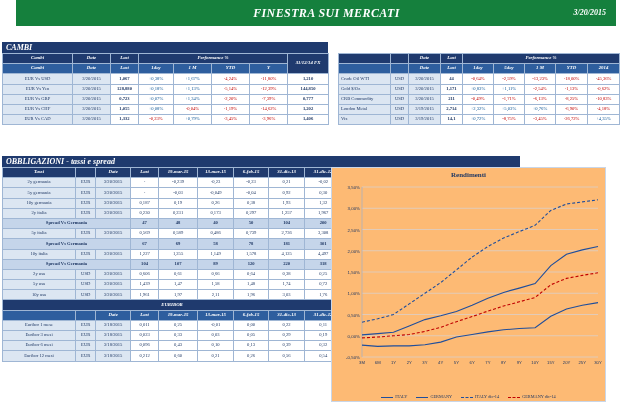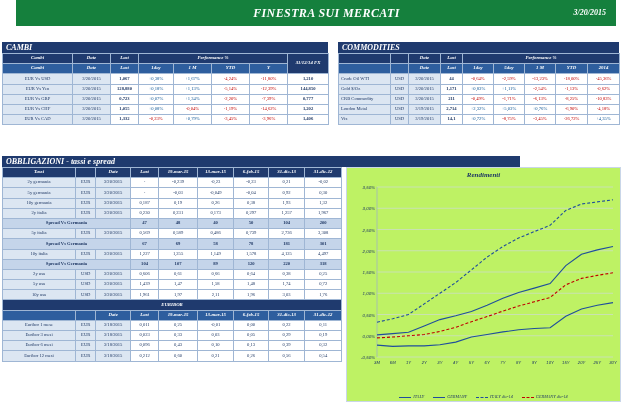--- a/index.html
+++ b/index.html
@@ -68,22 +68,22 @@
 
   
   #cambi-title{left:2px;top:42px;width:326px;height:11px;font-size:8px;}
   #cambi-table{position:absolute;left:2px;top:53px;width:326px;}
   #comm-title{left:338px;top:42px;width:281px;height:11px;font-size:8px;}
   #comm-table{position:absolute;left:338px;top:53px;width:281px;}
 
   #obbl-title{left:2px;top:156px;width:518px;height:11px;font-size:8px;}
   #obbl-table{position:absolute;left:2px;top:167px;width:340px;}
 
-  #chart-wrap{position:absolute;left:346px;top:167px;width:273px;height:233px;
-     background:#bef264;border:1px solid #c9d6e8;font-style:italic;}
+  #chart-wrap{position:absolute;left:331px;top:167px;width:273px;height:233px;
+     background:#fdba74;border:1px solid #c9d6e8;}
   .chart-title{text-align:center;font-weight:bold;font-size:7px;color:#1f3864;padding-top:3px;}
 
   .legend{position:absolute;left:0;bottom:2px;width:273px;display:flex;justify-content:center;gap:9px;font-size:4.3px;color:#1f3864;}
   .legend span.ln{display:inline-block;width:12px;height:0;border-top-width:1.2px;margin-right:2px;vertical-align:middle;}
 </style>
 </head>
 <body>
 
 <div class="page">
 
@@ -167,21 +167,20 @@
       <td class="white bold">1,332</td>
       <td class="white neg">-0,23%</td>
       <td class="white pos">+0,79%</td>
       <td class="white neg">-3,45%</td>
       <td class="white neg">-3,96%</td>
       <td class="white bold">1,406</td>
     </tr>
   </tbody>
     </table>
 
-  <div class="sect" id="comm-title">COMMODITIES</div>
   <table id="comm-table">
     <colgroup>
       <col style="width:52px">
         <col style="width:18px">
         <col style="width:32px">
         <col style="width:22px">
       <col style="width:31px">
         <col style="width:31px">
         <col style="width:31px">
         <col style="width:32px">

